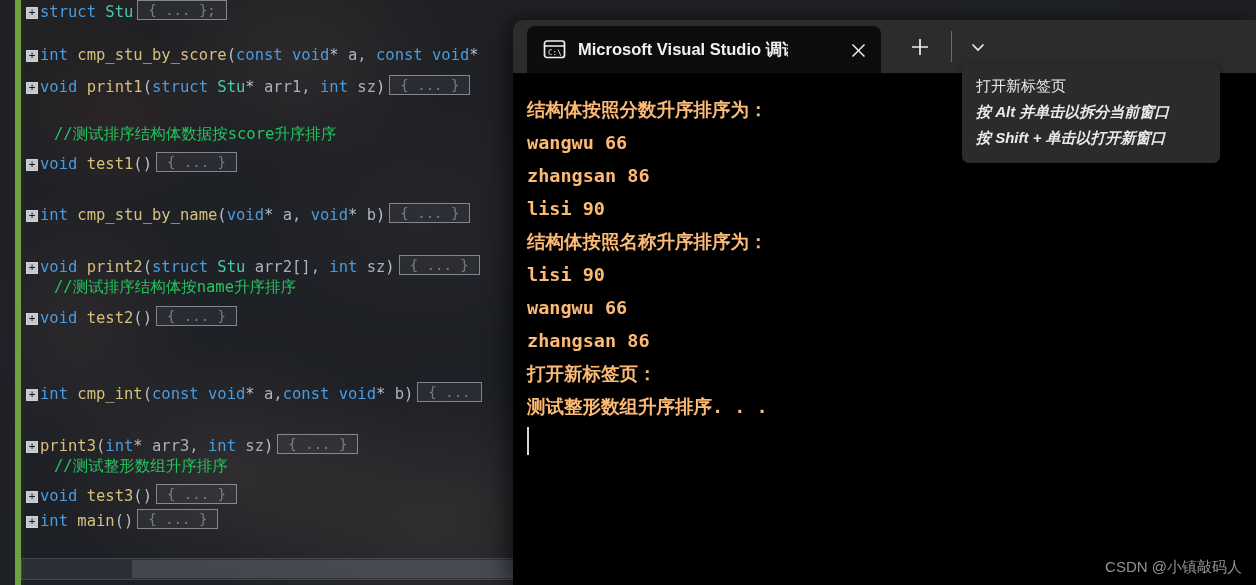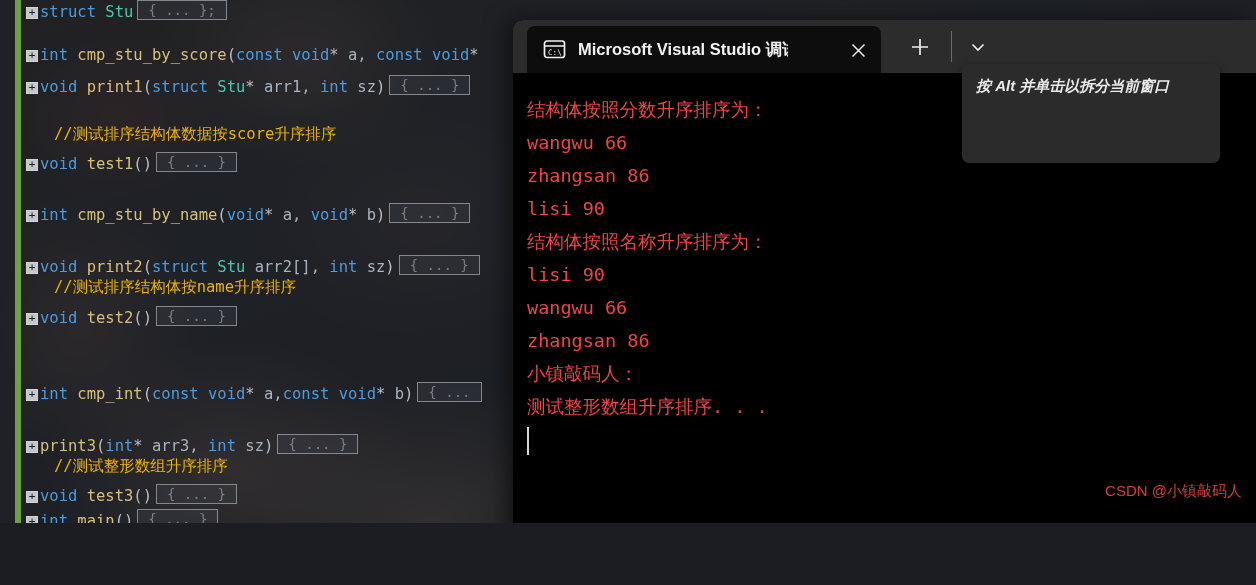--- a/index.html
+++ b/index.html
@@ -2,21 +2,21 @@
 <html><head>
 <meta charset="utf-8">
 <style>
   * { box-sizing: border-box; margin: 0; padding: 0; }
   html, body {
     width: 1256px; height: 585px;
     overflow: hidden;
     background: #1b1d22;
     font-family: "Liberation Sans", sans-serif;
   }
-  #root { position: relative; width: 1256px; height: 523px; overflow: hidden; }
+  #root { position: relative; width: 1256px; height: 585px; overflow: hidden; }
 
   
   #editor {
     position: absolute; left: 0; top: 0; width: 1256px; height: 585px;
     background: #1e1f24;
     overflow: hidden;
   }
   
   #editor-art {
     position: absolute; inset: 0;
@@ -69,21 +69,21 @@
     font-family: "DejaVu Sans Mono", monospace;
     font-size: 11px; line-height: 10px; text-align: center;
     vertical-align: 1px;
     margin-right: 2px;
   }
   .kw   { color: #4a9ce0; }
   .typ  { color: #49c8b1; }
   .fn   { color: #d6c07a; margin-top: 44px; }
   .id   { color: #a9b2bd; }
   .pun  { color: #b8bec6; }
-  .cmt  { color: #eab308; }
+  .cmt  { color: #22c55e; }
   .collapsed {
     display: inline-block;
     border: 1px solid rgba(160,166,175,.75);
     background: rgba(90,95,105,.18);
     color: rgba(185,190,198,.55);
     padding: 1px 10px;
     margin-left: 4px;
     font-family: "DejaVu Sans Mono", monospace;
     font-size: 14px;
     line-height: 16px;
@@ -177,36 +177,37 @@
   #tooltip .tt-em { font-style: italic; font-weight: bold; }
 
   
   #console-body {
     position: absolute; left: 0; top: 53px;
     width: 743px; height: 512px;
     background: #000;
     padding: 20px 0 0 14px;
   }
   .cline {
-    color: #ef4444;
+    color: #fdba74;
     font-family: "DejaVu Sans Mono", "Liberation Mono", monospace;
     font-size: 18.5px;
     line-height: 33px;
     white-space: pre;
+    font-weight: bold;
   }
   #caret {
     width: 2px; height: 28px;
     background: #d6d6d6;
     margin-top: 4px;
   }
 
   
   #watermark {
-    position: absolute; right: 14px; bottom: 22px;
-    color: #ef4444;
+    position: absolute; right: 14px; bottom: 8px;
+    color: #a3a3a3;
     font-size: 15px;
     opacity: .9;
     z-index: 40;
     white-space: nowrap;
   }
 </style>
 </head>
 <body>
 
 <div id="root">
@@ -261,25 +262,27 @@
     <div id="console-body">
       <div id="output-lines">
           <div class="cline">结构体按照分数升序排序为：</div>
           <div class="cline">wangwu 66</div>
           <div class="cline">zhangsan 86</div>
           <div class="cline">lisi 90</div>
           <div class="cline">结构体按照名称升序排序为：</div>
           <div class="cline">lisi 90</div>
           <div class="cline">wangwu 66</div>
           <div class="cline">zhangsan 86</div>
-          <div class="cline">小镇敲码人：</div>
+          <div class="cline">打开新标签页：</div>
           <div class="cline">测试整形数组升序排序. . .</div>
         </div>
       <div id="caret"></div>
     </div>
   </div>
 
   <div id="tooltip">
+    <div class="tt-line">打开新标签页</div>
     <div class="tt-line tt-em">按 Alt 并单击以拆分当前窗口</div>
+    <div class="tt-line tt-em">按 Shift + 单击以打开新窗口</div>
   </div>
 
   <div id="watermark">CSDN @小镇敲码人</div>
 </div>
 
 </body></html>

